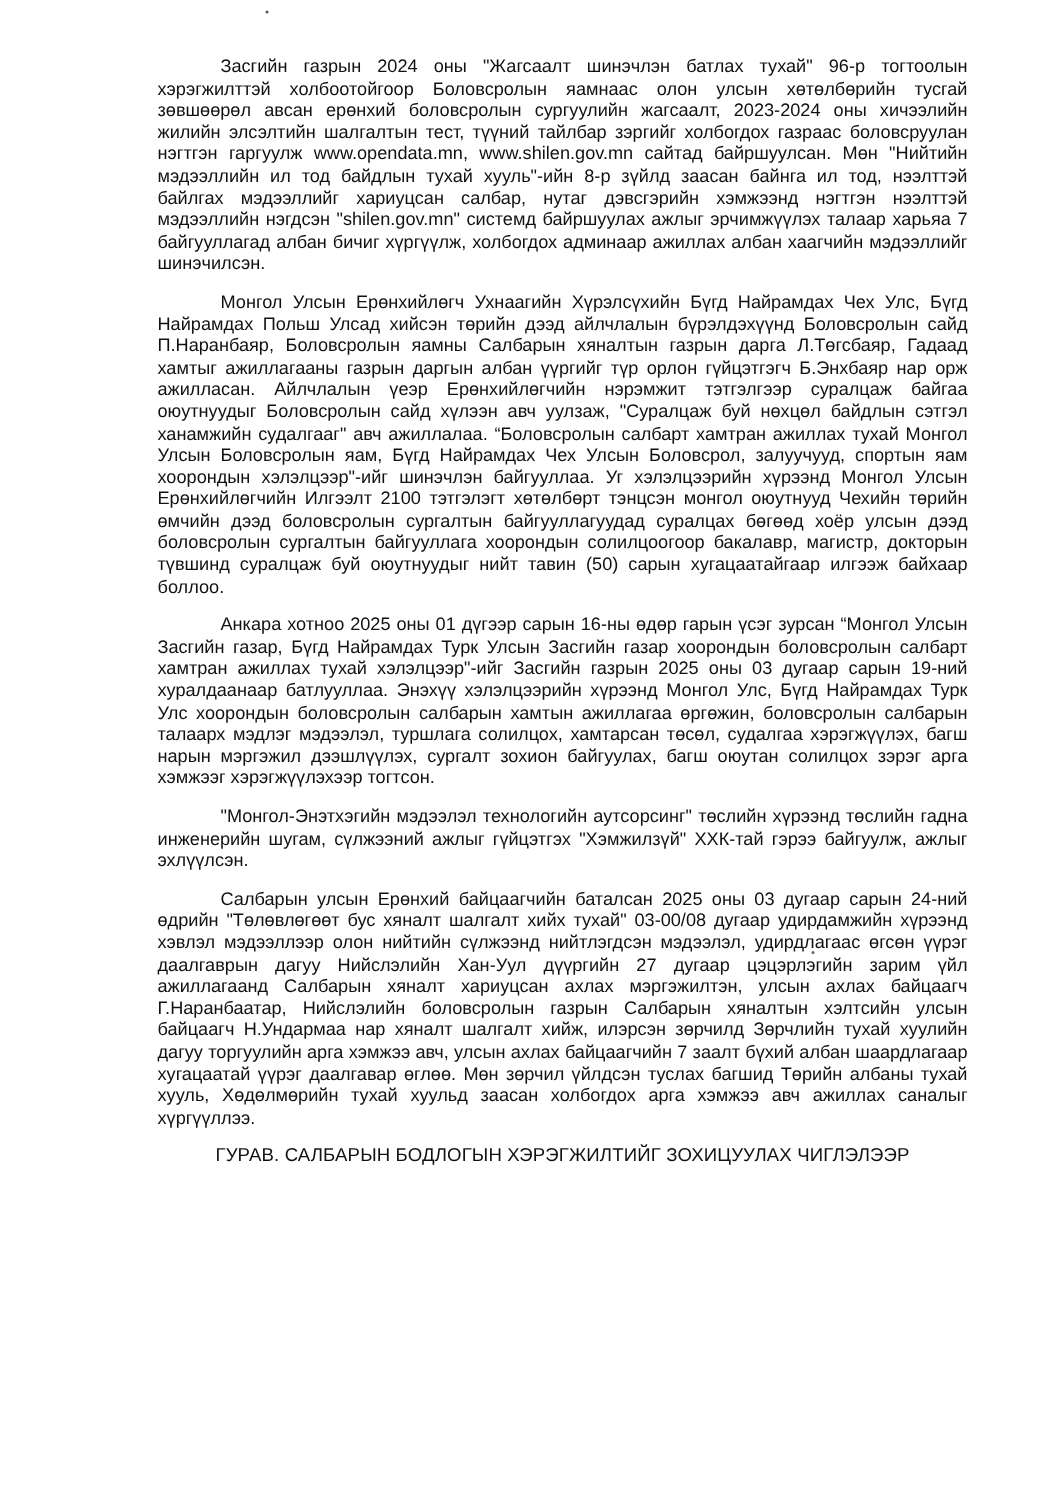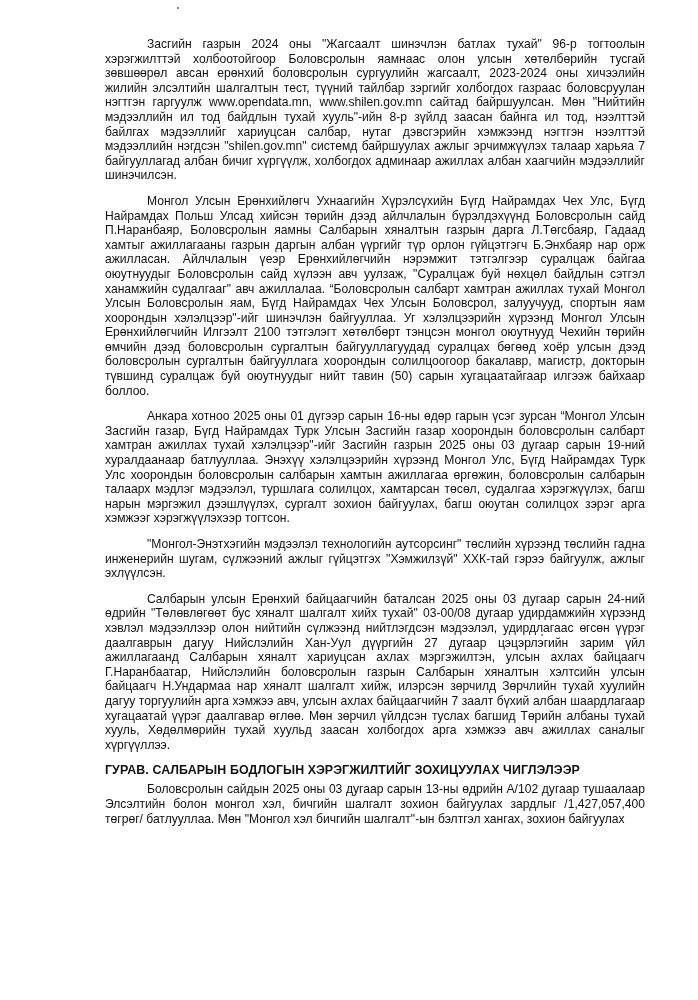--- a/index.html
+++ b/index.html
@@ -44,32 +44,31 @@
     font-size: 12.1px;
     line-height: 14.6px;
     text-align: justify;
     text-indent: 42px;
     letter-spacing: 0;
   }
   h2.section-heading {
     margin: 1px 0 4px 0;
     font-size: 12.4px;
     line-height: 15px;
-    font-weight: bold;
-    text-align: left;
+    font-weight: normal;
+    text-align: center;
     letter-spacing: 0.1px;
   }
 </style>
 </head>
 <body>
 
 <div class="stray-dot"></div>
 <div class="stray-dot-2"></div>
 
 <div class="page">
   <p class="para">Засгийн газрын 2024 оны "Жагсаалт шинэчлэн батлах тухай" 96-р тогтоолын хэрэгжилттэй холбоотойгоор Боловсролын яамнаас олон улсын хөтөлбөрийн тусгай зөвшөөрөл авсан ерөнхий боловсролын сургуулийн жагсаалт, 2023-2024 оны хичээлийн жилийн элсэлтийн шалгалтын тест, түүний тайлбар зэргийг холбогдох газраас боловсруулан нэгтгэн гаргуулж www.opendata.mn, www.shilen.gov.mn сайтад байршуулсан. Мөн "Нийтийн мэдээллийн  ил тод байдлын тухай хууль"-ийн 8-р зүйлд заасан байнга ил тод, нээлттэй байлгах мэдээллийг хариуцсан салбар, нутаг дэвсгэрийн хэмжээнд нэгтгэн нээлттэй мэдээллийн нэгдсэн "shilen.gov.mn" системд байршуулах ажлыг эрчимжүүлэх талаар харьяа 7 байгууллагад албан бичиг хүргүүлж, холбогдох админаар ажиллах албан хаагчийн мэдээллийг шинэчилсэн.</p>
   <p class="para">Монгол Улсын Ерөнхийлөгч Ухнаагийн Хүрэлсүхийн Бүгд Найрамдах Чех Улс, Бүгд Найрамдах Польш Улсад хийсэн төрийн дээд айлчлалын бүрэлдэхүүнд Боловсролын сайд П.Наранбаяр, Боловсролын яамны Салбарын хяналтын газрын дарга Л.Төгсбаяр, Гадаад хамтыг ажиллагааны газрын даргын албан үүргийг түр орлон гүйцэтгэгч Б.Энхбаяр нар орж ажилласан. Айлчлалын үеэр Ерөнхийлөгчийн нэрэмжит тэтгэлгээр суралцаж байгаа оюутнуудыг Боловсролын сайд хүлээн авч уулзаж, "Суралцаж буй нөхцөл байдлын сэтгэл ханамжийн судалгааг" авч ажиллалаа. “Боловсролын салбарт хамтран ажиллах тухай Монгол Улсын Боловсролын яам, Бүгд Найрамдах Чех Улсын Боловсрол, залуучууд, спортын яам хоорондын хэлэлцээр"-ийг шинэчлэн байгууллаа. Уг хэлэлцээрийн хүрээнд Монгол Улсын Ерөнхийлөгчийн Илгээлт 2100 тэтгэлэгт хөтөлбөрт тэнцсэн монгол оюутнууд Чехийн төрийн өмчийн дээд боловсролын сургалтын байгууллагуудад суралцах бөгөөд хоёр улсын дээд боловсролын сургалтын байгууллага хоорондын солилцоогоор бакалавр, магистр, докторын түвшинд суралцаж буй оюутнуудыг нийт тавин (50) сарын хугацаатайгаар илгээж байхаар боллоо.</p>
   <p class="para">Анкара хотноо 2025 оны 01 дүгээр сарын 16-ны өдөр гарын үсэг зурсан “Монгол Улсын Засгийн газар, Бүгд Найрамдах Турк Улсын Засгийн газар хоорондын боловсролын салбарт хамтран ажиллах тухай хэлэлцээр"-ийг Засгийн газрын 2025 оны 03 дугаар сарын 19-ний хуралдаанаар батлууллаа. Энэхүү хэлэлцээрийн хүрээнд Монгол Улс, Бүгд Найрамдах Турк Улс хоорондын боловсролын салбарын хамтын ажиллагаа өргөжин, боловсролын салбарын талаарх мэдлэг мэдээлэл, туршлага солилцох, хамтарсан төсөл, судалгаа хэрэгжүүлэх, багш нарын мэргэжил дээшлүүлэх, сургалт зохион байгуулах, багш оюутан солилцох  зэрэг арга хэмжээг хэрэгжүүлэхээр тогтсон.</p>
   <p class="para">"Монгол-Энэтхэгийн мэдээлэл технологийн аутсорсинг" төслийн хүрээнд төслийн гадна инженерийн шугам, сүлжээний ажлыг гүйцэтгэх "Хэмжилзүй" ХХК-тай гэрээ байгуулж, ажлыг эхлүүлсэн.</p>
   <p class="para">Салбарын улсын Ерөнхий байцаагчийн баталсан 2025 оны 03 дугаар сарын 24-ний өдрийн "Төлөвлөгөөт бус хяналт шалгалт хийх тухай" 03-00/08 дугаар удирдамжийн хүрээнд хэвлэл мэдээллээр олон нийтийн сүлжээнд нийтлэгдсэн мэдээлэл, удирдлагаас өгсөн үүрэг даалгаврын дагуу Нийслэлийн Хан-Уул дүүргийн 27 дугаар цэцэрлэгийн зарим үйл ажиллагаанд Салбарын хяналт хариуцсан ахлах мэргэжилтэн, улсын ахлах байцаагч Г.Наранбаатар, Нийслэлийн боловсролын газрын Салбарын хяналтын хэлтсийн улсын байцаагч Н.Ундармаа нар хяналт шалгалт хийж, илэрсэн зөрчилд Зөрчлийн тухай хуулийн дагуу торгуулийн арга хэмжээ авч, улсын ахлах байцаагчийн 7 заалт бүхий албан шаардлагаар хугацаатай үүрэг даалгавар өглөө. Мөн зөрчил үйлдсэн туслах багшид Төрийн албаны тухай хууль, Хөдөлмөрийн тухай хуульд заасан холбогдох арга хэмжээ авч ажиллах саналыг хүргүүллээ.</p>
   <h2 class="section-heading">ГУРАВ. САЛБАРЫН БОДЛОГЫН ХЭРЭГЖИЛТИЙГ ЗОХИЦУУЛАХ ЧИГЛЭЛЭЭР</h2>
-  <p class="para">Боловсролын сайдын 2025 оны 03 дугаар сарын 13-ны өдрийн А/102 дугаар тушаалаар Элсэлтийн болон монгол хэл, бичгийн шалгалт зохион байгуулах зардлыг /1,427,057,400 төгрөг/ батлууллаа. Мөн "Монгол хэл бичгийн шалгалт"-ын бэлтгэл хангах, зохион байгуулах</p>
 </div>
 
 </body></html>

